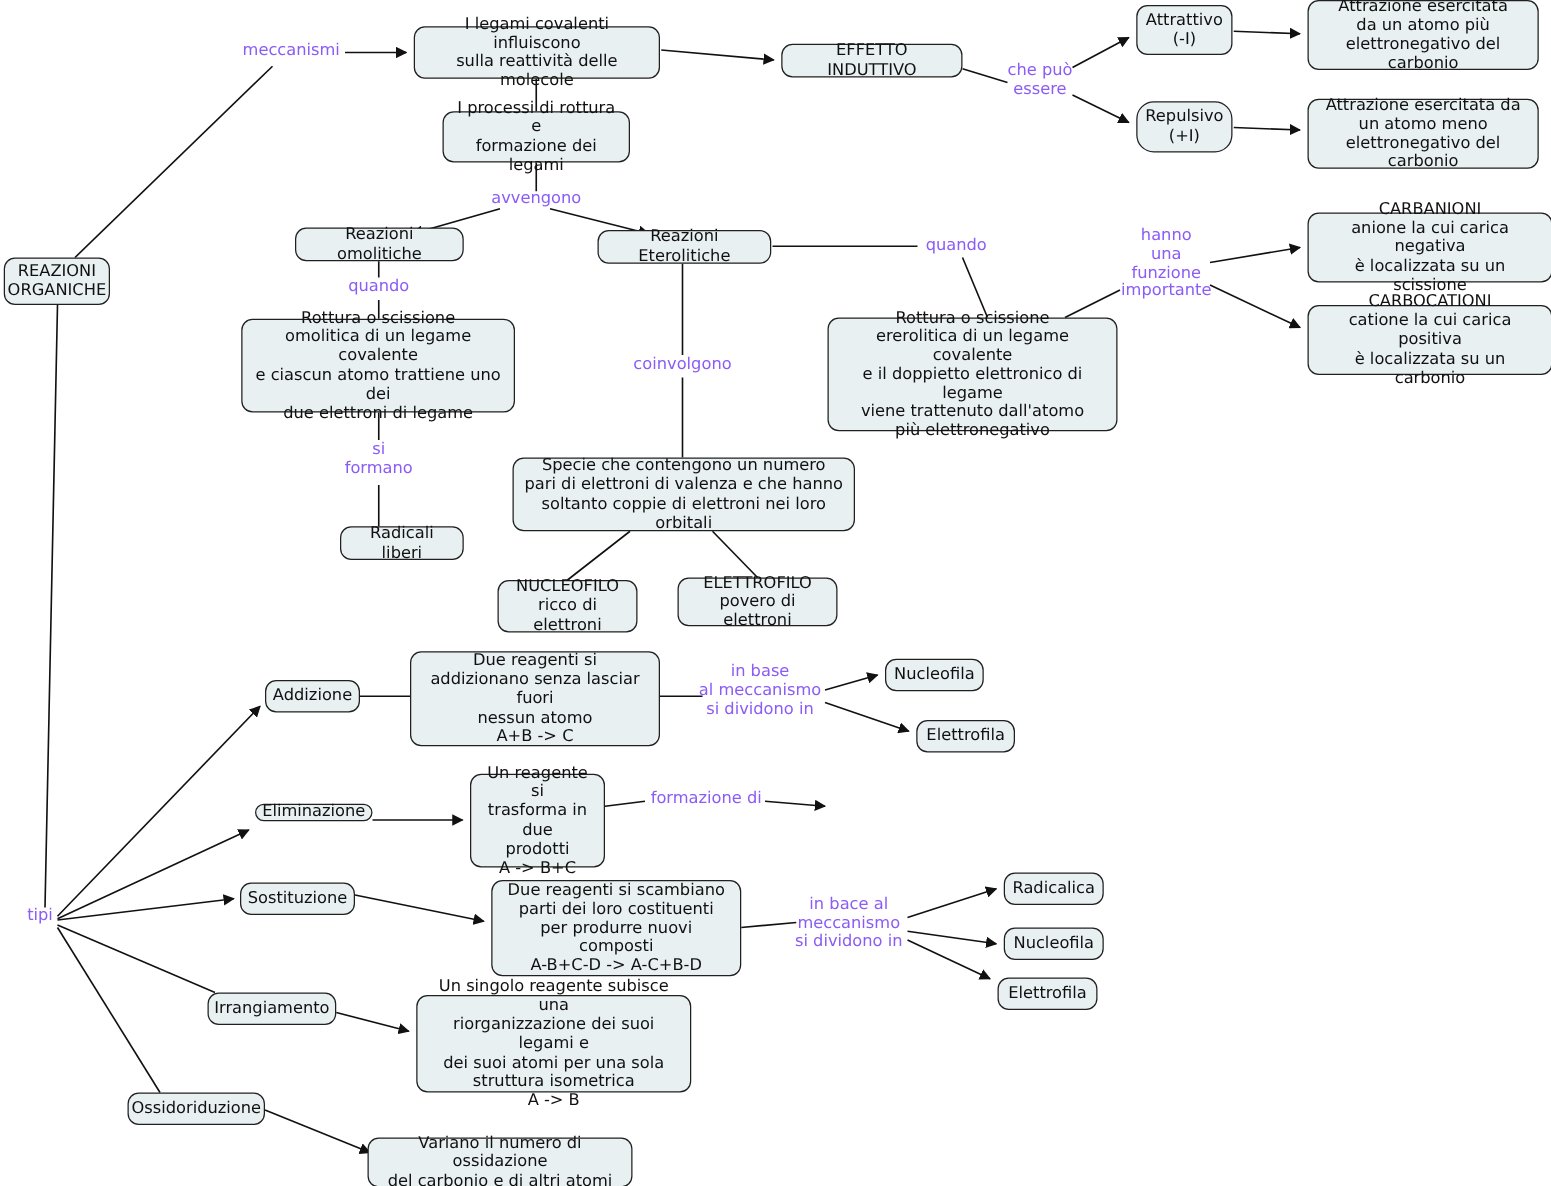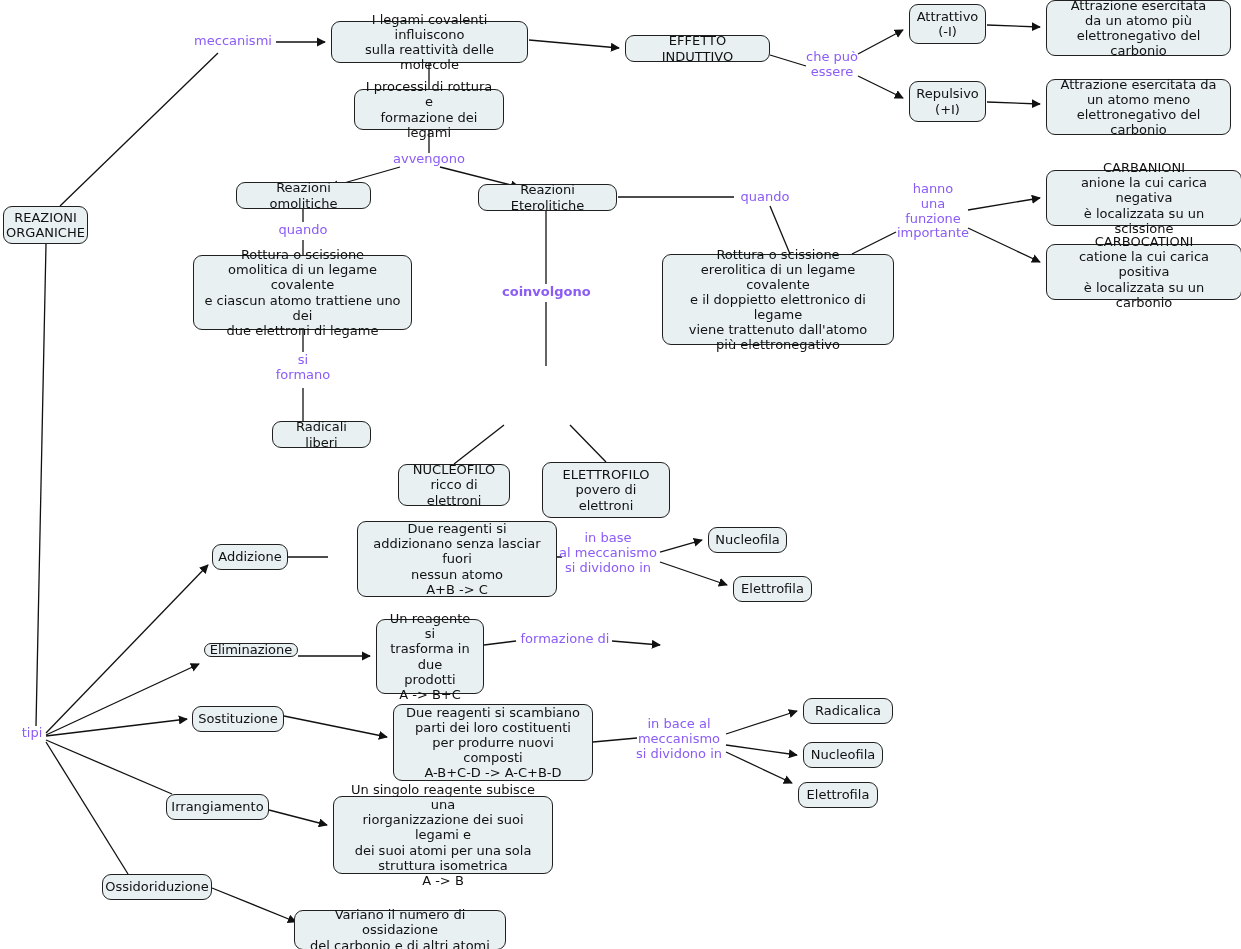--- a/index.html
+++ b/index.html
@@ -157,21 +157,21 @@
 
   <div class="node" style="left:3px;top:206px;width:85px;height:38px;">REAZIONI
 ORGANICHE</div>
   <div class="node" style="left:331px;top:21px;width:197px;height:42px;">I legami covalenti influiscono
 sulla reattività delle molecole</div>
   <div class="node" style="left:354px;top:89px;width:150px;height:41px;">I processi di rottura e
 formazione dei legami</div>
   <div class="node" style="left:625px;top:35px;width:145px;height:27px;">EFFETTO INDUTTIVO</div>
   <div class="node" style="left:909px;top:4px;width:77px;height:40px;">Attrattivo
 (-I)</div>
-  <div class="node" style="left:909px;top:81px;width:77px;height:41px;">Repulsivo
+  <div class="node" style="left:909px;top:81px;width:77px;height:41px;border-radius:14px;">Repulsivo
 (+I)</div>
   <div class="node" style="left:1046px;top:0px;width:185px;height:56px;">Attrazione esercitata
 da un atomo più
 elettronegativo del carbonio</div>
   <div class="node" style="left:1046px;top:79px;width:185px;height:56px;">Attrazione esercitata da
 un atomo meno
 elettronegativo del carbonio</div>
   <div class="node" style="left:236px;top:182px;width:135px;height:27px;">Reazioni omolitiche</div>
   <div class="node" style="left:478px;top:184px;width:139px;height:27px;">Reazioni Eterolitiche</div>
   <div class="node" style="left:193px;top:255px;width:219px;height:75px;">Rottura o scissione
@@ -183,61 +183,64 @@
 ererolitica di un legame covalente
 e il doppietto elettronico di legame
 viene trattenuto dall'atomo
 più elettronegativo</div>
   <div class="node" style="left:1046px;top:170px;width:196px;height:56px;">CARBANIONI
 anione la cui carica negativa
 è localizzata su un scissione</div>
   <div class="node" style="left:1046px;top:244px;width:196px;height:56px;">CARBOCATIONI
 catione la cui carica positiva
 è localizzata su un carbonio</div>
+  <div class="node" style="left:410px;top:366px;width:274px;height:59px;">Specie che contengono un numero
+pari di elettroni di valenza e che hanno
+soltanto coppie di elettroni nei loro orbitali</div>
   <div class="node" style="left:398px;top:464px;width:112px;height:42px;">NUCLEOFILO
 ricco di elettroni</div>
-  <div class="node" style="left:542px;top:462px;width:128px;height:56px;">ELETTROFILO
+  <div class="node" style="left:542px;top:462px;width:128px;height:39px;">ELETTROFILO
 povero di elettroni</div>
   <div class="node" style="left:212px;top:544px;width:76px;height:26px;">Addizione</div>
-  <div class="node" style="left:328px;top:521px;width:200px;height:76px;margin-left:29px;">Due reagenti si
+  <div class="node" style="left:328px;top:521px;width:200px;height:76px;">Due reagenti si
 addizionano senza lasciar fuori
 nessun atomo
 A+B -&gt; C</div>
   <div class="node" style="left:708px;top:527px;width:79px;height:26px;">Nucleofila</div>
   <div class="node" style="left:733px;top:576px;width:79px;height:26px;">Elettrofila</div>
   <div class="node" style="left:204px;top:643px;width:94px;height:14px;">Eliminazione</div>
   <div class="node" style="left:376px;top:619px;width:108px;height:75px;">Un reagente si
 trasforma in due
 prodotti
 A -&gt; B+C</div>
   <div class="node" style="left:192px;top:706px;width:92px;height:26px;">Sostituzione</div>
   <div class="node" style="left:393px;top:704px;width:200px;height:77px;">Due reagenti si scambiano
 parti dei loro costituenti
 per produrre nuovi composti
 A-B+C-D -&gt; A-C+B-D</div>
-  <div class="node" style="left:803px;top:698px;width:90px;height:26px;">Radicalica</div>
+  <div class="node" style="left:803px;top:698px;width:80px;height:26px;">Radicalica</div>
   <div class="node" style="left:803px;top:742px;width:80px;height:26px;">Nucleofila</div>
   <div class="node" style="left:798px;top:782px;width:80px;height:26px;">Elettrofila</div>
   <div class="node" style="left:166px;top:794px;width:103px;height:26px;">Irrangiamento</div>
   <div class="node" style="left:333px;top:796px;width:220px;height:78px;">Un singolo reagente subisce una
 riorganizzazione dei suoi legami e
 dei suoi atomi per una sola
 struttura isometrica
 A -&gt; B</div>
   <div class="node" style="left:102px;top:874px;width:110px;height:26px;">Ossidoriduzione</div>
   <div class="node" style="left:294px;top:910px;width:212px;height:40px;">Variano il numero di ossidazione
 del carbonio e di altri atomi</div>
 
   <div class="linklabel" style="left:192px;top:34px;width:82px;">meccanismi</div>
   <div class="linklabel" style="left:803px;top:50px;width:58px;">che può
 essere</div>
   <div class="linklabel" style="left:388px;top:152px;width:82px;">avvengono</div>
   <div class="linklabel" style="left:273px;top:223px;width:60px;">quando</div>
   <div class="linklabel" style="left:735px;top:190px;width:60px;">quando</div>
-  <div class="linklabel" style="left:502px;top:285px;width:88px;font-weight:bold;">coinvolgono</div>
+  <div class="linklabel" style="left:502px;top:285px;width:88px;">coinvolgono</div>
   <div class="linklabel" style="left:273px;top:353px;width:60px;">si
 formano</div>
   <div class="linklabel" style="left:895px;top:182px;width:76px;">hanno
 una
 funzione
 importante</div>
   <div class="linklabel" style="left:556px;top:531px;width:104px;">in base
 al meccanismo
 si dividono in</div>
   <div class="linklabel" style="left:518px;top:632px;width:94px;">formazione di</div>

